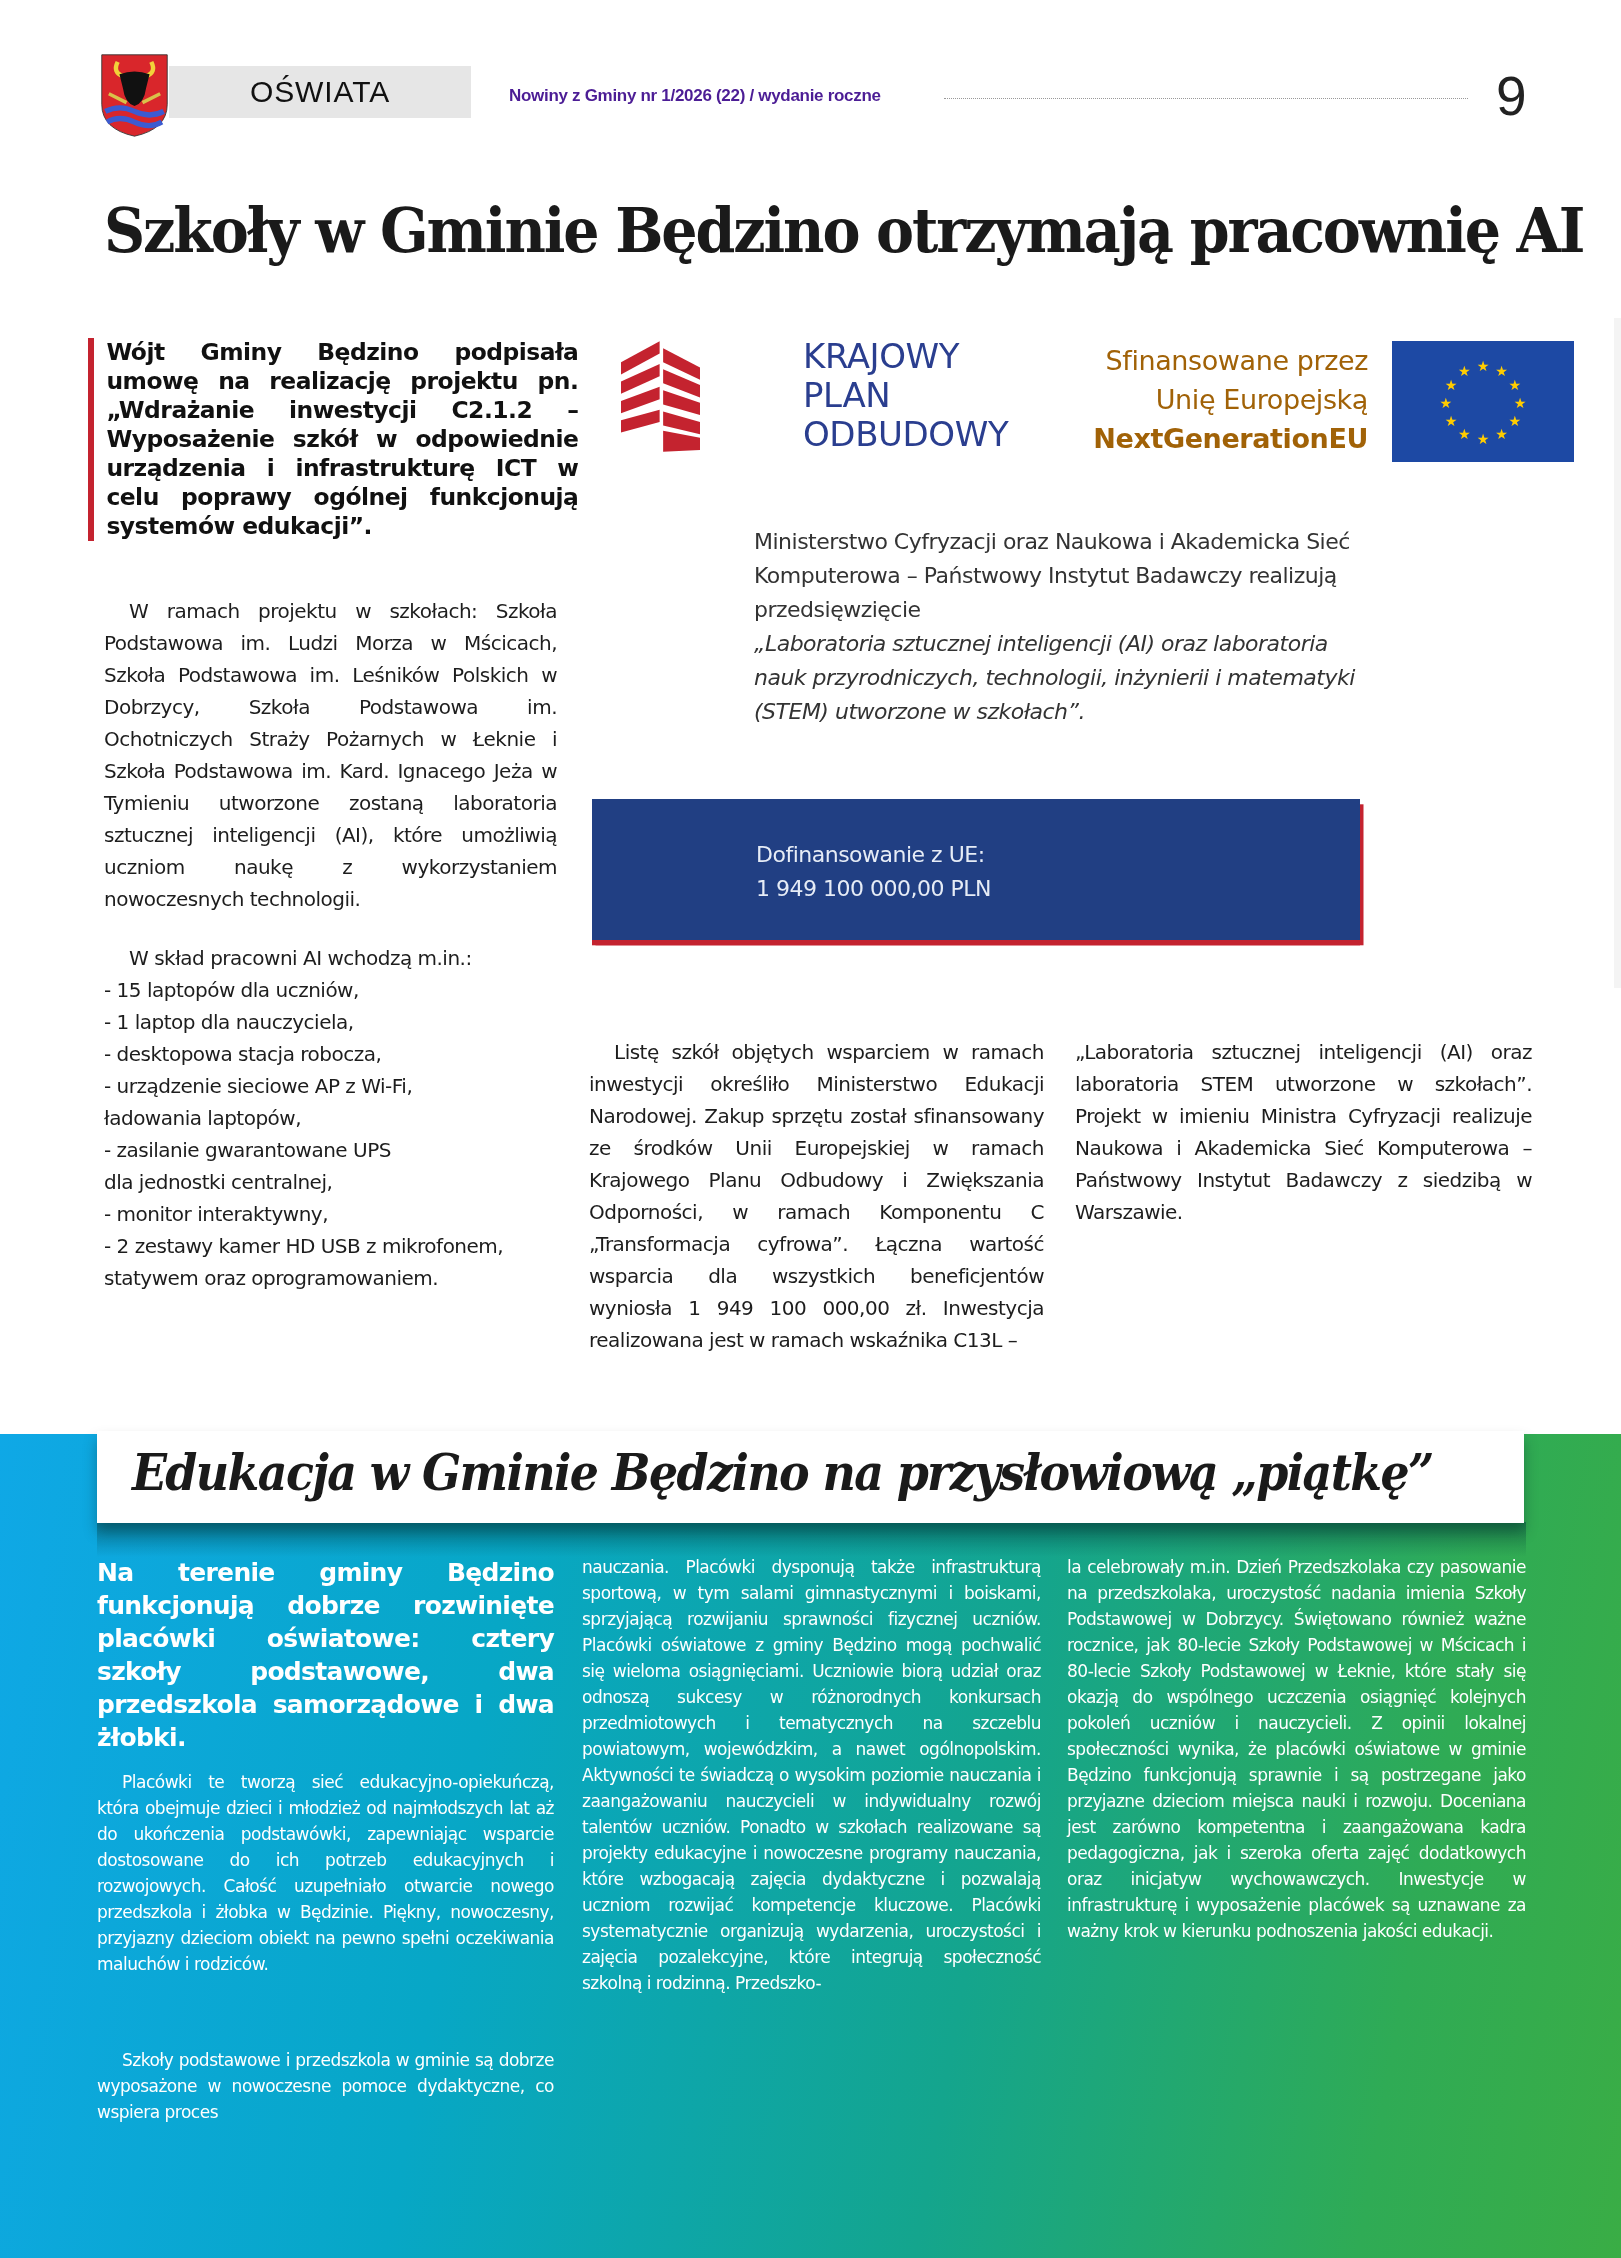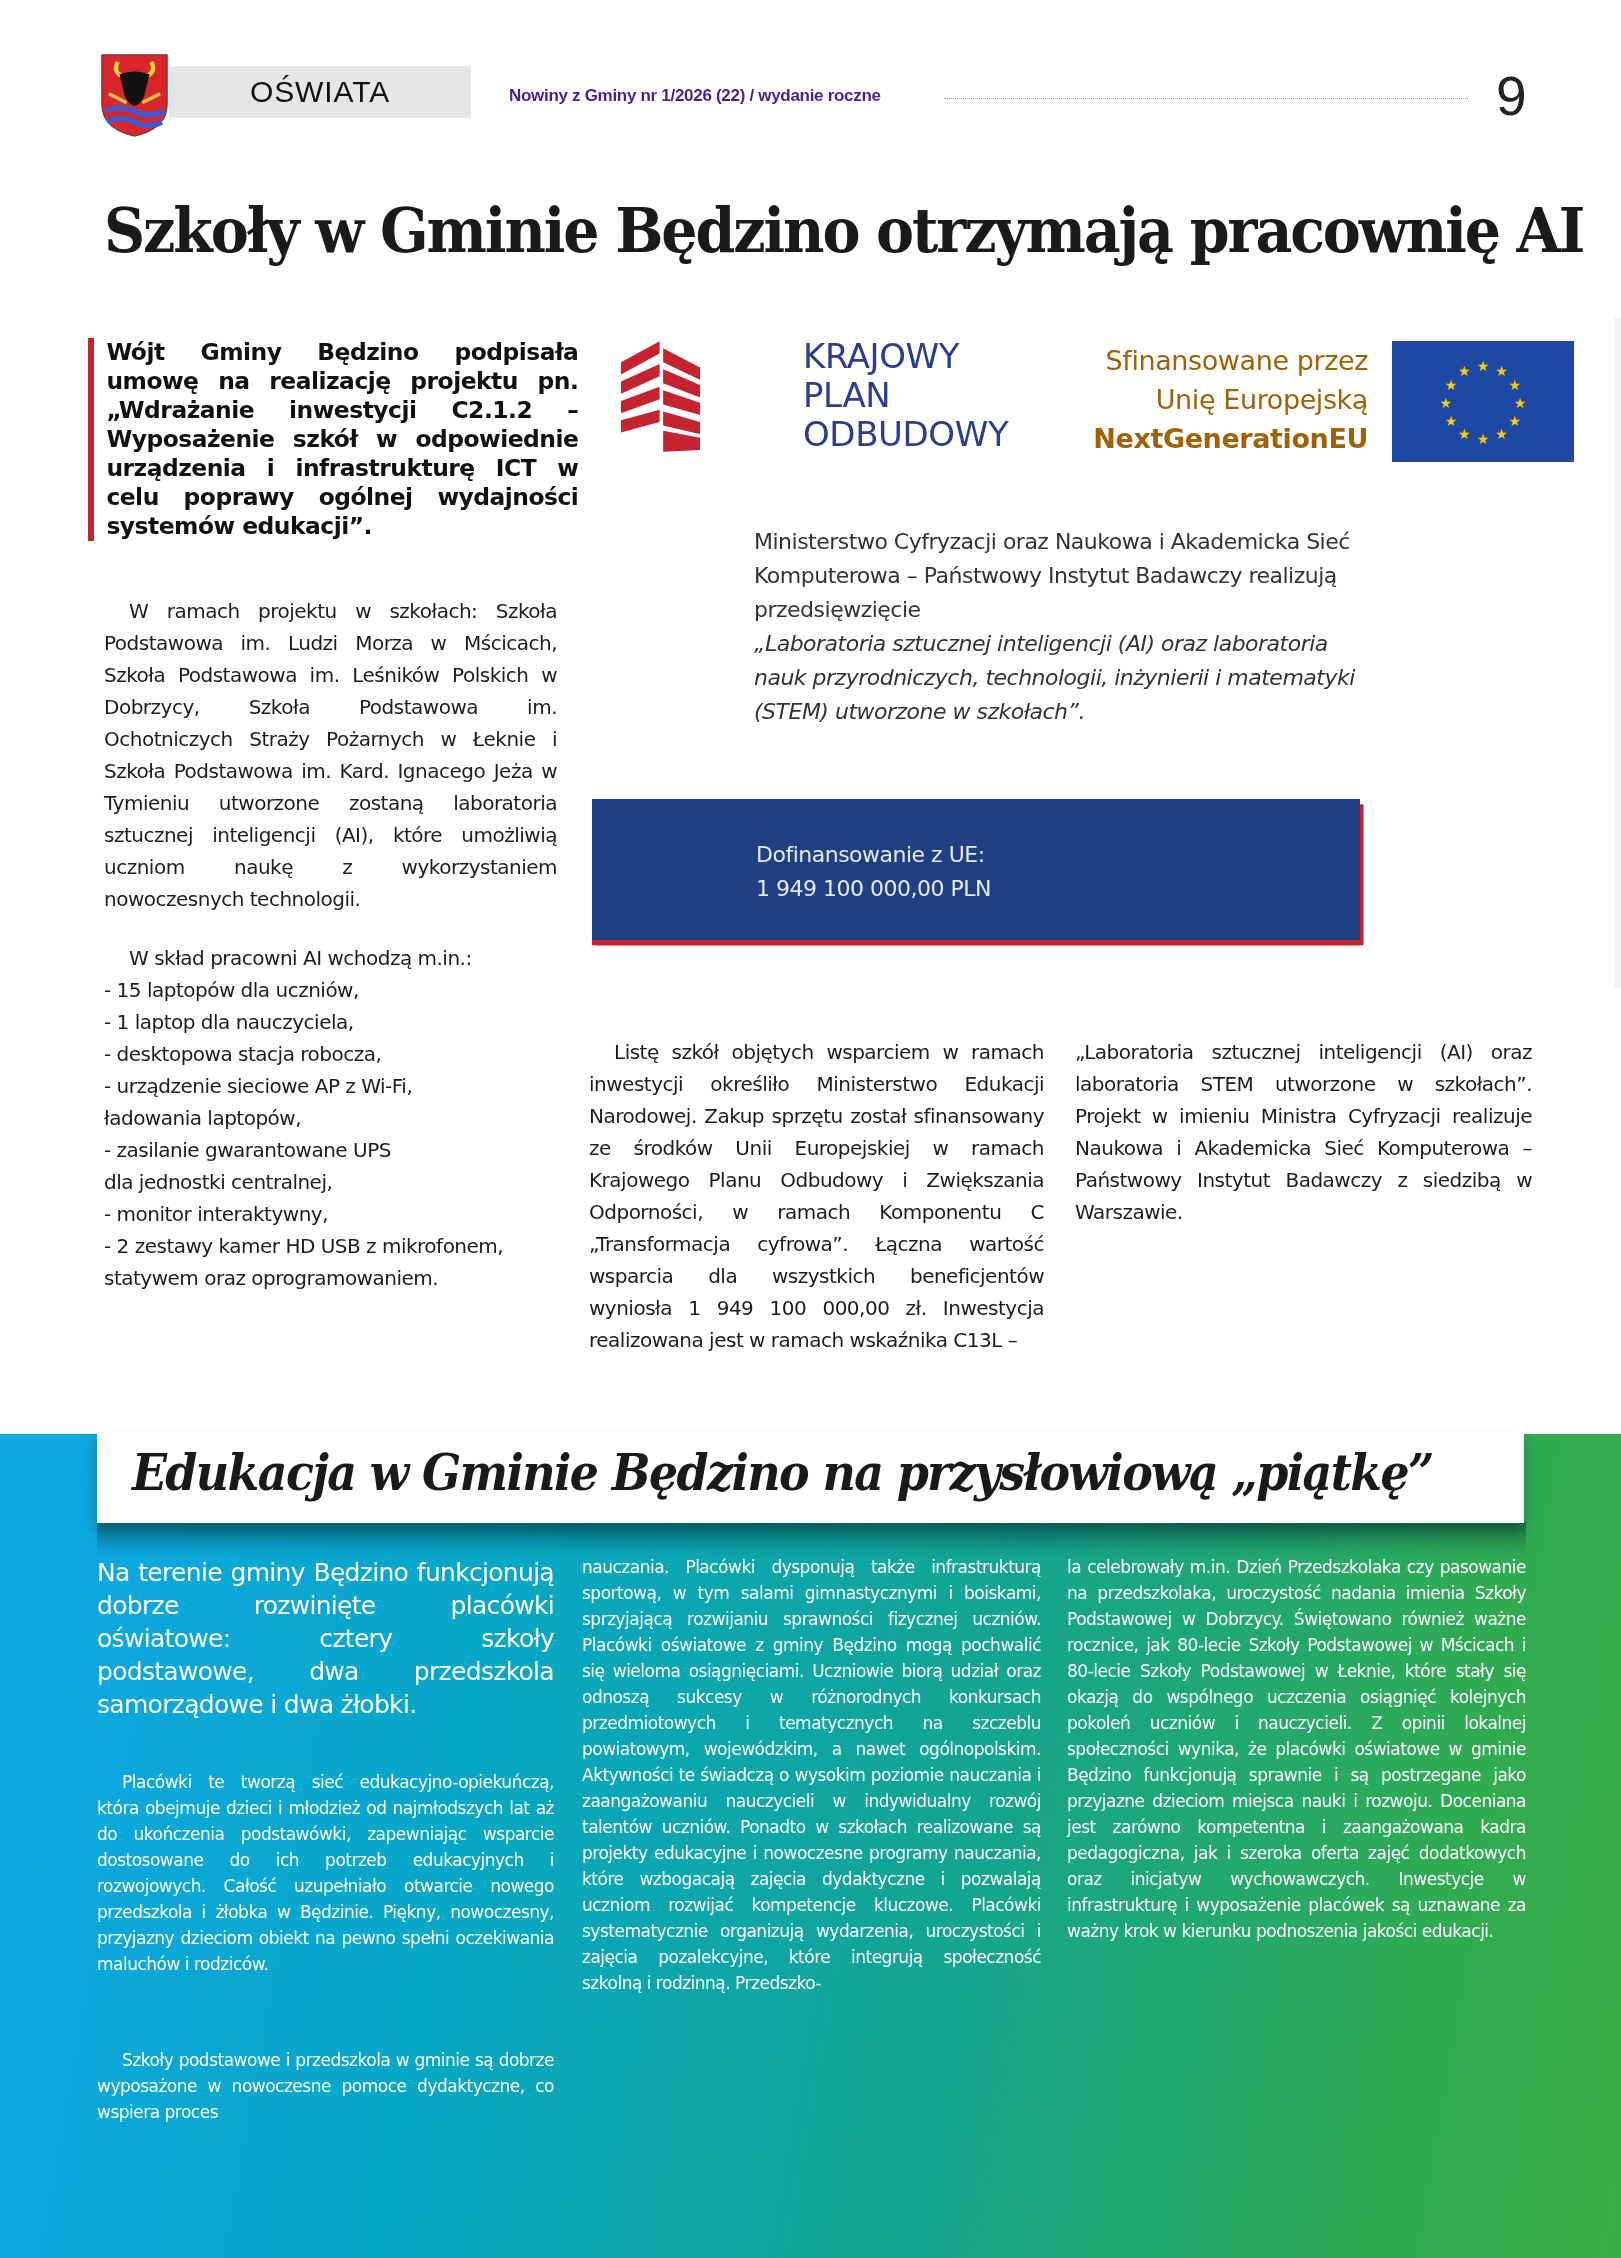--- a/index.html
+++ b/index.html
@@ -85,21 +85,21 @@
     position: absolute; left: 97px; top: 1431px; width: 1427px; height: 92px;
     background: #ffffff; box-shadow: 0 8.8px 12.4px rgba(0,40,40,0.35);
   }
   .title2 {
     position: absolute; left: 132px; top: 1442px;
     font-family: "DejaVu Serif", serif; font-style: italic; font-size: 51px; letter-spacing: -1.8px; color: #1a1a1a;
     transform: scaleX(0.9); transform-origin: left top; white-space: nowrap;
   }
   .lead2 {
     position: absolute; left: 97px; top: 1556px; width: 457px;
-    font-family: "DejaVu Sans", sans-serif; font-weight: normal; font-size: 25px; line-height: 33px; color: #ffffff;
+    font-family: "DejaVu Sans", sans-serif; font-weight: bold; font-size: 25px; line-height: 33px; color: #ffffff;
     text-align: justify; letter-spacing: -0.7px;
   }
   .w { color: #ffffff; }
   .lc1a { position: absolute; left: 97px; top: 1769px; width: 457px; }
   .lc1b { position: absolute; left: 97px; top: 2047px; width: 457px; }
   .lc2 { position: absolute; left: 582px; top: 1554px; width: 459px; }
   .lc3 { position: absolute; left: 1067px; top: 1554px; width: 459px; }
   .body-text.tight { line-height: 26px; font-size: 17px; }
   .right-edge { position: absolute; left: 1614px; top: 318px; width: 7px; height: 670px; background: #f4f4f4; }
 </style>
@@ -117,21 +117,21 @@
 </svg>
 <div class="section-tab">
     <span>OŚWIATA</span>
   </div>
 <div class="issue">Nowiny z Gminy nr 1/2026 (22) / wydanie roczne</div>
 <div class="dots"></div>
 <div class="page-num">9</div>
 
 <h1 class="title1" style="margin:0;">Szkoły w Gminie Będzino otrzymają pracownię AI</h1>
 
-<div class="lead">Wójt Gminy Będzino podpisała umowę na realizację projektu pn. „Wdrażanie inwestycji C2.1.2 – Wyposażenie szkół w odpowiednie urządzenia i infrastrukturę ICT w celu poprawy ogólnej wydajności systemów edukacji”.</div>
+<div class="lead">Wójt Gminy Będzino podpisała umowę na realizację projektu pn. „Wdrażanie inwestycji C2.1.2 – Wyposażenie szkół w odpowiednie urządzenia i infrastrukturę ICT w celu poprawy ogólnej funkcjonują systemów edukacji”.</div>
 
 <div class="col1a body-text indent">W ramach projektu w szkołach: Szkoła Podstawowa im. Ludzi Morza w Mścicach, Szkoła Podstawowa im. Leśników Polskich w Dobrzycy, Szkoła Podstawowa im. Ochotniczych Straży Pożarnych w Łeknie i Szkoła Podstawowa im. Kard. Ignacego Jeża w Tymieniu utworzone zostaną laboratoria sztucznej inteligencji (AI), które umożliwią uczniom naukę z wykorzystaniem nowoczesnych technologii.</div>
 
 <div class="col1b body-text">
   <span class="li indent">W skład pracowni AI wchodzą m.in.:</span>
   <span class="li">- 15 laptopów dla uczniów,</span>
   <span class="li">- 1 laptop dla nauczyciela,</span>
   <span class="li">- desktopowa stacja robocza,</span>
   <span class="li">- urządzenie sieciowe AP z Wi-Fi,</span>
   <span class="li">ładowania laptopów,</span>

